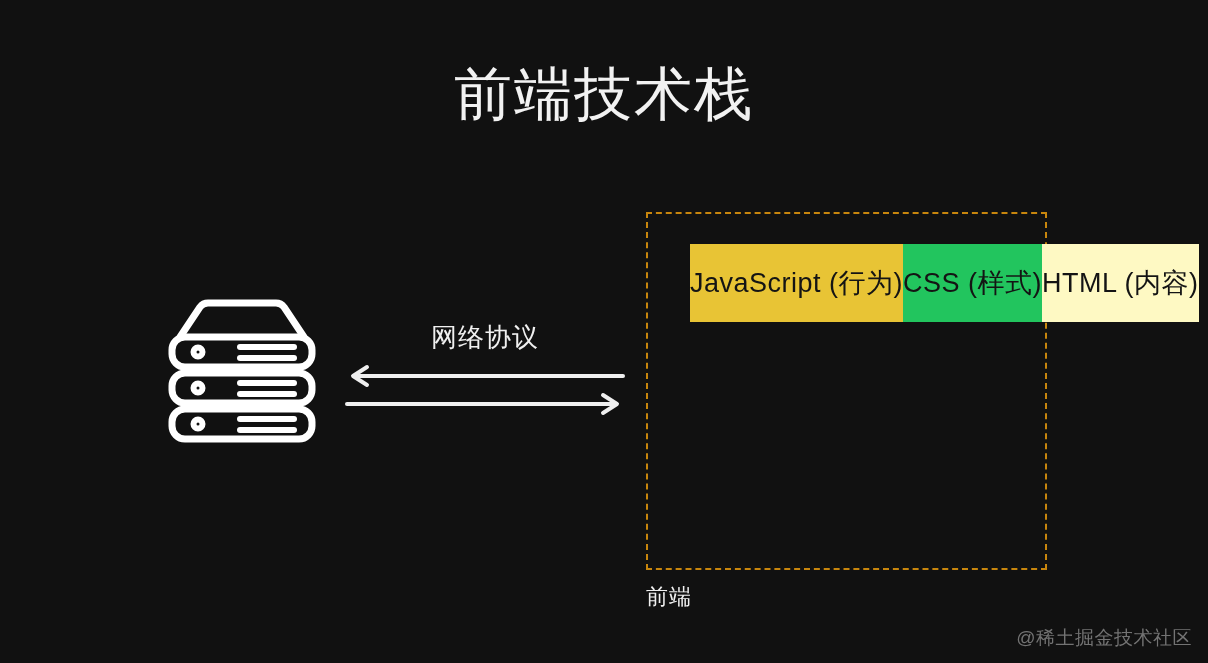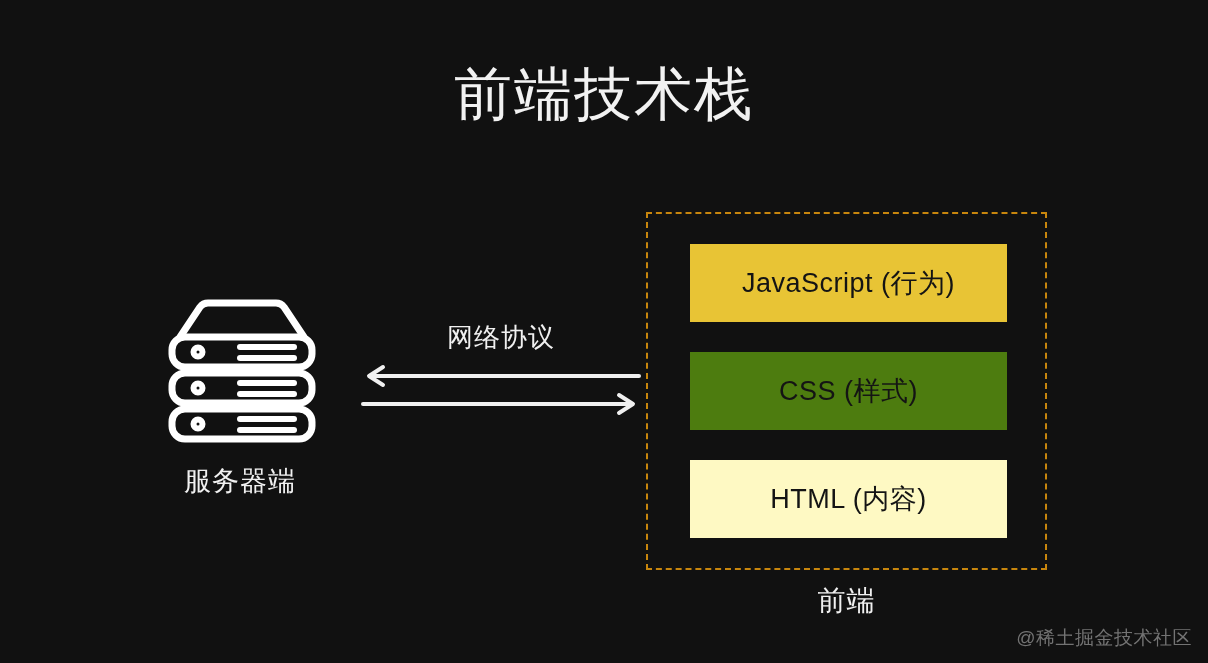--- a/index.html
+++ b/index.html
@@ -57,21 +57,21 @@
     text-align: center;
     color: #f0f0f0;
     font-size: 27px;
     letter-spacing: 1px;
     white-space: nowrap;
   }
 
   
   #protocol-group {
     position: absolute;
-    left: 356px;
+    left: 340px;
     top: 320px;
     width: 290px;
     height: 105px;
   }
   #protocol-label {
     position: absolute;
     left: 0;
     top: 0;
     width: 290px;
     text-align: center;
@@ -107,43 +107,42 @@
     border: 2px dashed #c8860d;
     background: transparent;
   }
   #layer-stack {
     position: absolute;
     left: 44px;
     top: 32px;
     width: 317px;
     height: 294px;
     display: flex;
-    flex-direction: column;
+    flex-direction: row;
     justify-content: space-between;
   }
   .layer {
     width: 100%;
     height: 78px;
     display: flex;
     align-items: center;
     justify-content: center;
     color: #141414;
     font-size: 27px;
     letter-spacing: 0.5px;
     white-space: nowrap;
     box-sizing: border-box;
   }
   #frontend-label {
     position: absolute;
     left: 0;
     top: 370px;
     width: 401px;
-    text-align: center;
     color: #f0f0f0;
-    font-size: 28px;
+    font-size: 22px;
     letter-spacing: 1px;
     white-space: nowrap;
   }
 
   
   #watermark {
     position: absolute;
     right: 16px;
     bottom: 12px;
     color: #5a5a5a;
@@ -182,21 +181,20 @@
           <line x1="78" y1="63" x2="132" y2="63"></line>
 
           <line x1="78" y1="88" x2="132" y2="88"></line>
           <line x1="78" y1="99" x2="132" y2="99"></line>
 
           <line x1="78" y1="124" x2="132" y2="124"></line>
           <line x1="78" y1="135" x2="132" y2="135"></line>
         </g>
       </svg>
     </div>
-    <div id="server-label">服务器端</div>
   </div>
 
   <div id="protocol-group">
     <div id="protocol-label">网络协议</div>
     <div id="arrow-left-wrap">
       <svg viewBox="0 0 280 24" width="280" height="24" aria-hidden="true">
         <g stroke="#f0f0f0" stroke-width="4" fill="none" stroke-linecap="round" stroke-linejoin="round">
           <line x1="10" y1="12" x2="278" y2="12"></line>
           <polyline points="22,3 8,12 22,21"></polyline>
         </g>
@@ -211,21 +209,21 @@
       </svg>
     </div>
   </div>
 
   <div id="frontend-group">
     <div id="frontend-box" style="border-color: rgb(200, 134, 13);"></div>
     <div id="layer-stack">
       <div class="layer" style="background: rgb(232, 196, 53); color: rgb(20, 20, 20);">
         <span>JavaScript (行为)</span>
       </div>
-      <div class="layer" style="background: #4d7c0f; color: rgb(20, 20, 20);">
+      <div class="layer" style="background: #22c55e; color: rgb(20, 20, 20);">
         <span>CSS (样式)</span>
       </div>
       <div class="layer" style="background: #fef9c3; color: rgb(20, 20, 20);">
         <span>HTML (内容)</span>
       </div>
     </div>
     <div id="frontend-label">前端</div>
   </div>
 
   <div id="watermark" style="color: #737373;">@稀土掘金技术社区</div>

